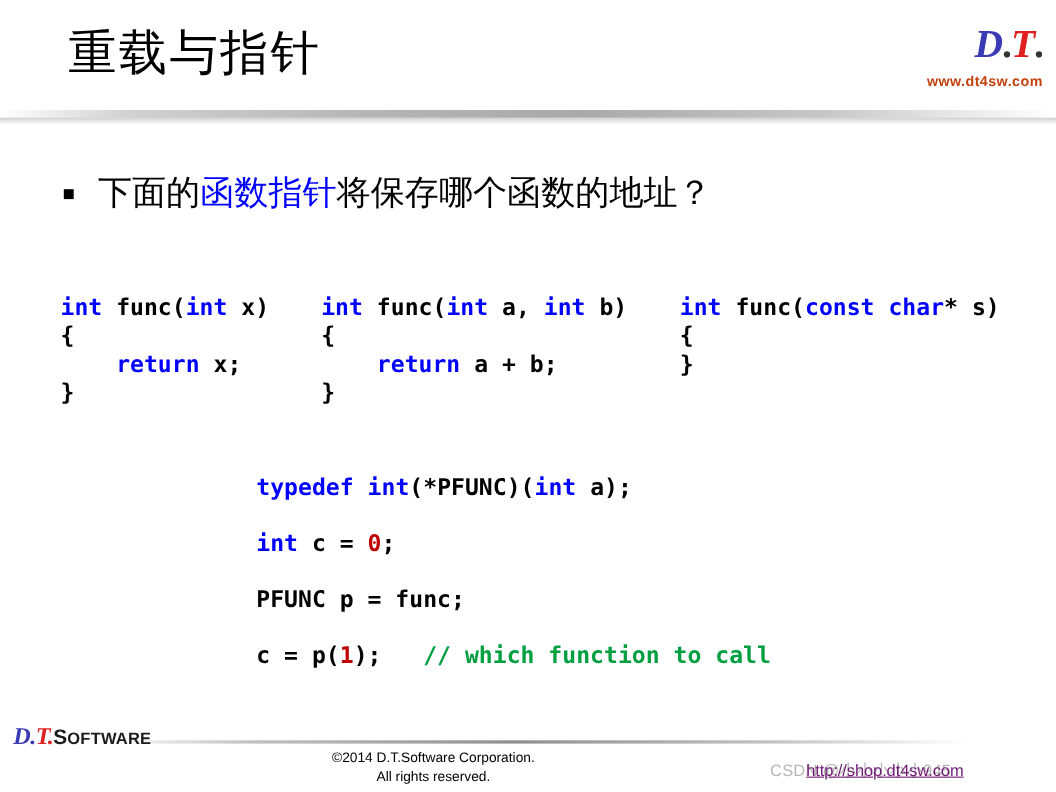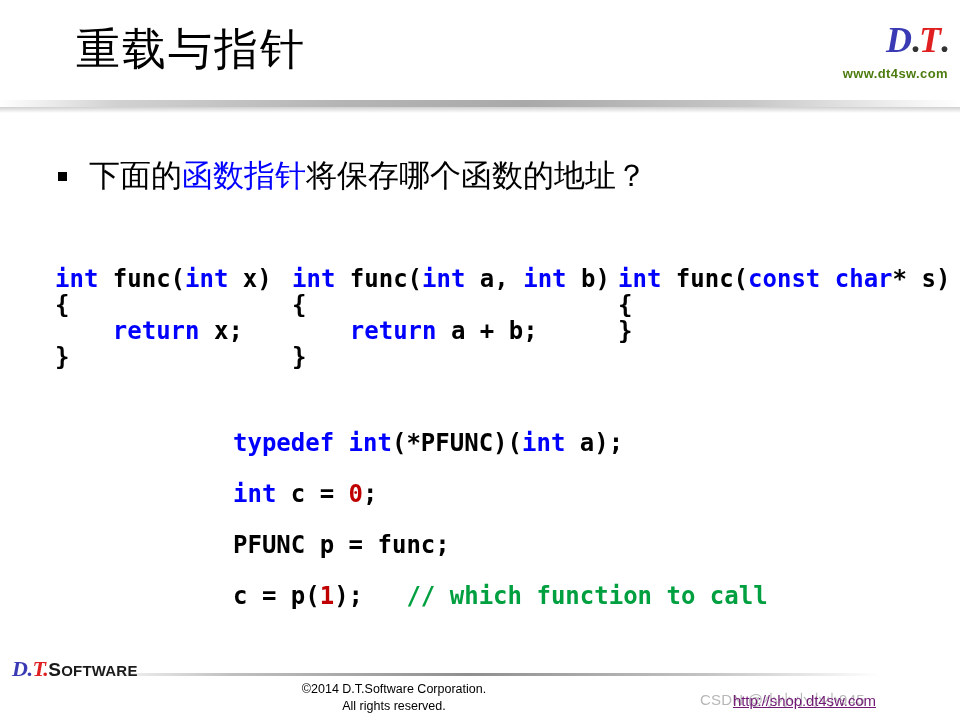--- a/index.html
+++ b/index.html
@@ -53,21 +53,21 @@
   .header-shadow2 {
     position: absolute;
     left: 0;
     top: 107px;
     width: 960px;
     height: 6px;
     background: linear-gradient(to bottom, rgba(150,150,150,.45), rgba(255,255,255,0));
   }
   .slide-title {
     position: absolute;
-    left: 76px;
+    left: 62px;
     top: 20px;
     font-size: 44px;
     line-height: 58px;
     color: #000000;
     font-weight: normal;
     font-family: "DejaVu Sans", "Liberation Sans", sans-serif;
     letter-spacing: 2px;
     white-space: nowrap;
   }
 
@@ -89,21 +89,21 @@
     white-space: nowrap;
     letter-spacing: -1px;
   }
   .brand-d { color: #3a3ab5; }
   .brand-t { color: #e02020; }
   .brand-dot { color: #333333; font-style: normal; }
   .brand-url {
     font-family: "Liberation Sans", sans-serif;
     font-size: 13px;
     font-weight: bold;
-    color: #4d7c0f;
+    color: #c2410c;
     letter-spacing: .4px;
     margin-top: 2px;
     white-space: nowrap;
   }
 
   
   .bullet-row {
     position: absolute;
     left: 58px;
     top: 155px;
@@ -124,21 +124,21 @@
     line-height: 40px;
     color: #000000;
     white-space: nowrap;
   }
   .hl-blue { color: #0000ff; }
 
   
   .code-base {
     position: absolute;
     font-family: "DejaVu Sans Mono", "Liberation Mono", monospace;
-    font-size: 24px;
+    font-size: 21px;
     line-height: 26px;
     color: #000000;
     white-space: pre;
     font-weight: bold;
   }
   .kw   { color: #0000ff; }
   .num  { color: #c00000; }
   .cmt  { color: #00a040; }
 
   .code-col1 { left: 55px;  top: 266px; }

